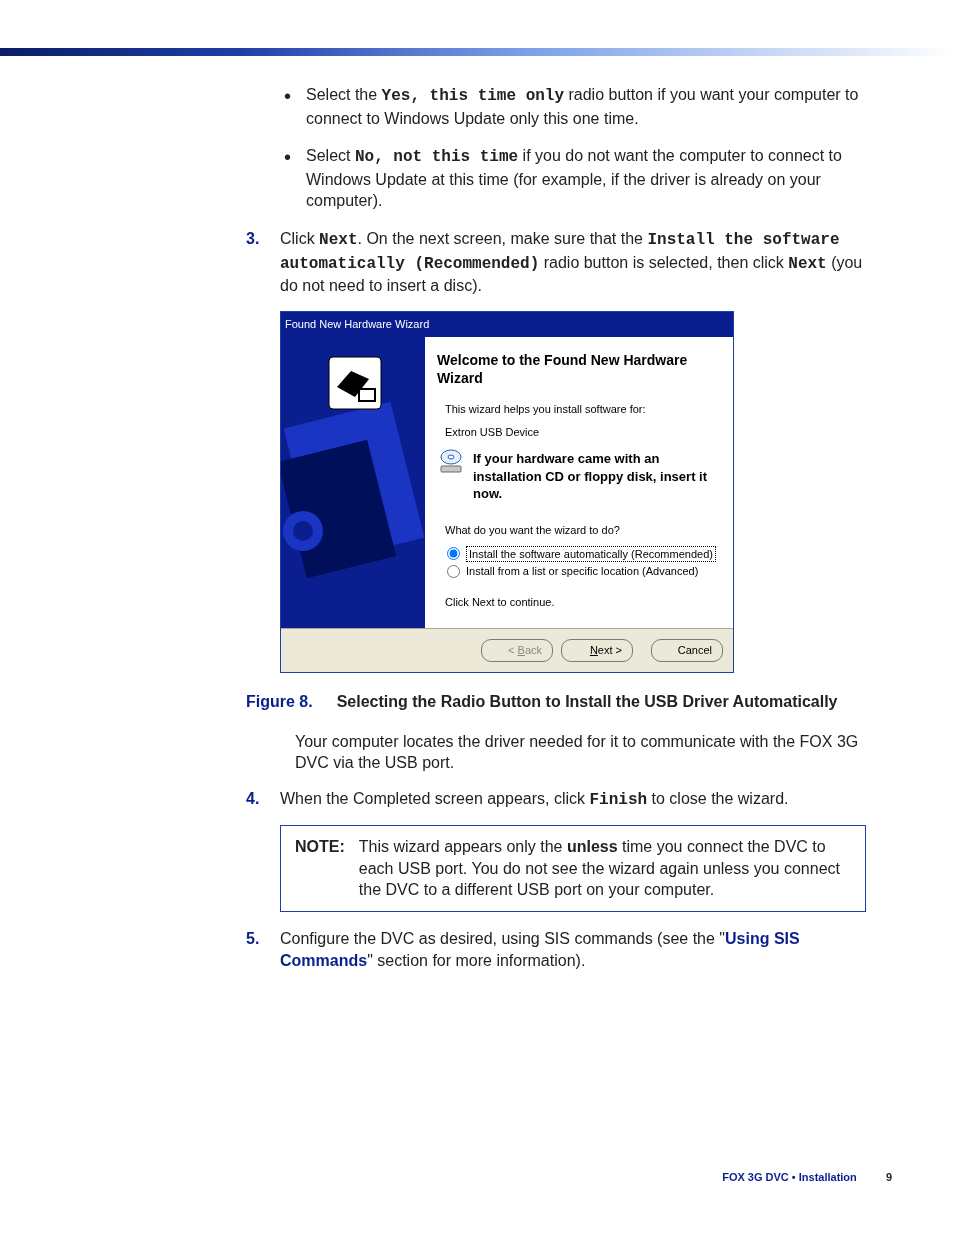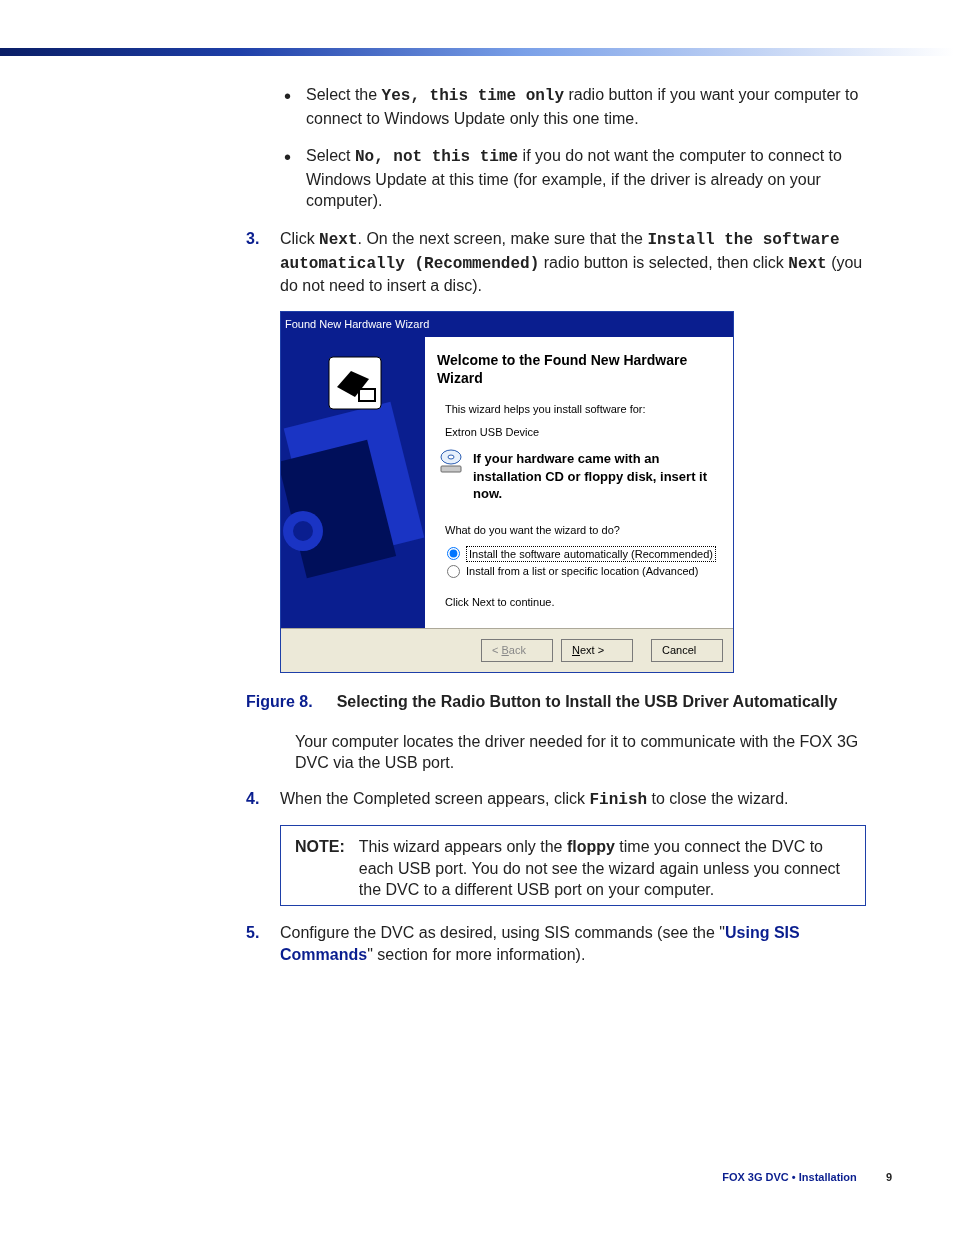--- a/index.html
+++ b/index.html
@@ -41,21 +41,21 @@
   .step .num{position:absolute;left:0;top:0;font-weight:bold;color:#0a1e8f;font-size:16px}
 
   .mono{font-family:"Courier New",monospace;font-weight:bold;letter-spacing:0}
 
   
   .figline{margin:18px 0 18px 0}
   .figlabel{color:#0a1e8f;font-weight:bold;margin-right:24px}
   .figcap{font-weight:bold}
 
   
-  .note{border:1px solid #1e3fa8;padding:10px 14px 4px 14px;margin:10px 0 16px 34px;
+  .note{border:1px solid #1e3fa8;padding:10px 14px 10px 14px;margin:10px 0 16px 34px;
         display:flex;gap:14px;align-items:flex-start}
   .note .lbl{font-weight:bold}
   .note .txt b{font-weight:bold}
 
   .linklike{color:#0a1e8f;font-weight:bold}
 
   
   .wizard{
     width:454px;border:1px solid #1e3fa8;margin:8px 0 2px 34px;background:#ece9d8;
     font-family:Tahoma,Arial,sans-serif;font-size:11px;color:#000;
@@ -80,21 +80,21 @@
 
   .wiz-q{margin:0 0 8px 0}
   .wiz-opts{margin:0 0 16px 10px;font-size:11px}
   .wiz-opts label{display:flex;align-items:center;gap:6px;margin:2px 0}
   .wiz-opts input[type=radio]{margin:0}
   .opt-focus{border:1px dotted #000;padding:0 2px}
 
   .wiz-footer{border-top:1px solid #aca899;padding:10px 10px;display:flex;
     justify-content:flex-end;gap:8px;background:#ece9d8}
   .wiz-btn{min-width:72px;padding:3px 10px;border:1px solid #7a7a7a;
-    border-radius:0;background:#ece9d8;font-size:11px;text-align:left}
+    border-radius:10px;background:#ece9d8;font-size:11px;text-align:right}
   .wiz-btn.disabled{color:#888}
   .wiz-btn .ul{text-decoration:underline}
 
   
   .pagefoot{
     position:absolute;bottom:50px;right:62px;font-size:11px
   }
   .pagefoot .brand{color:#0a1e8f;font-weight:bold}
   .pagefoot .pn{font-weight:bold;margin-left:26px}
 </style>
@@ -191,21 +191,21 @@
   <p style="margin:0 0 14px 49px">Your computer locates the driver needed for it to communicate with the FOX 3G DVC via the USB port.</p>
 
   <div class="step">
     <span class="num">4.</span>
     <span>When the Completed screen appears, click </span><span class="mono">Finish</span><span> to close the wizard.</span>
   </div>
 
   <div class="note">
     <div class="lbl">NOTE:</div>
     <div class="txt">
-      <span>This wizard appears only the </span><b>floppy</b><span> time you connect the DVC to each USB port. You do not see the wizard again unless you connect the DVC to a different USB port on your computer.</span>
+      <span>This wizard appears only the </span><b>unless</b><span> time you connect the DVC to each USB port. You do not see the wizard again unless you connect the DVC to a different USB port on your computer.</span>
     </div>
   </div>
 
   <div class="step">
     <span class="num">5.</span>
     <span>Configure the DVC as desired, using SIS commands (see the "</span><span class="linklike">Using SIS Commands</span><span>" section for more information).</span>
   </div>
 
 </div>
 

